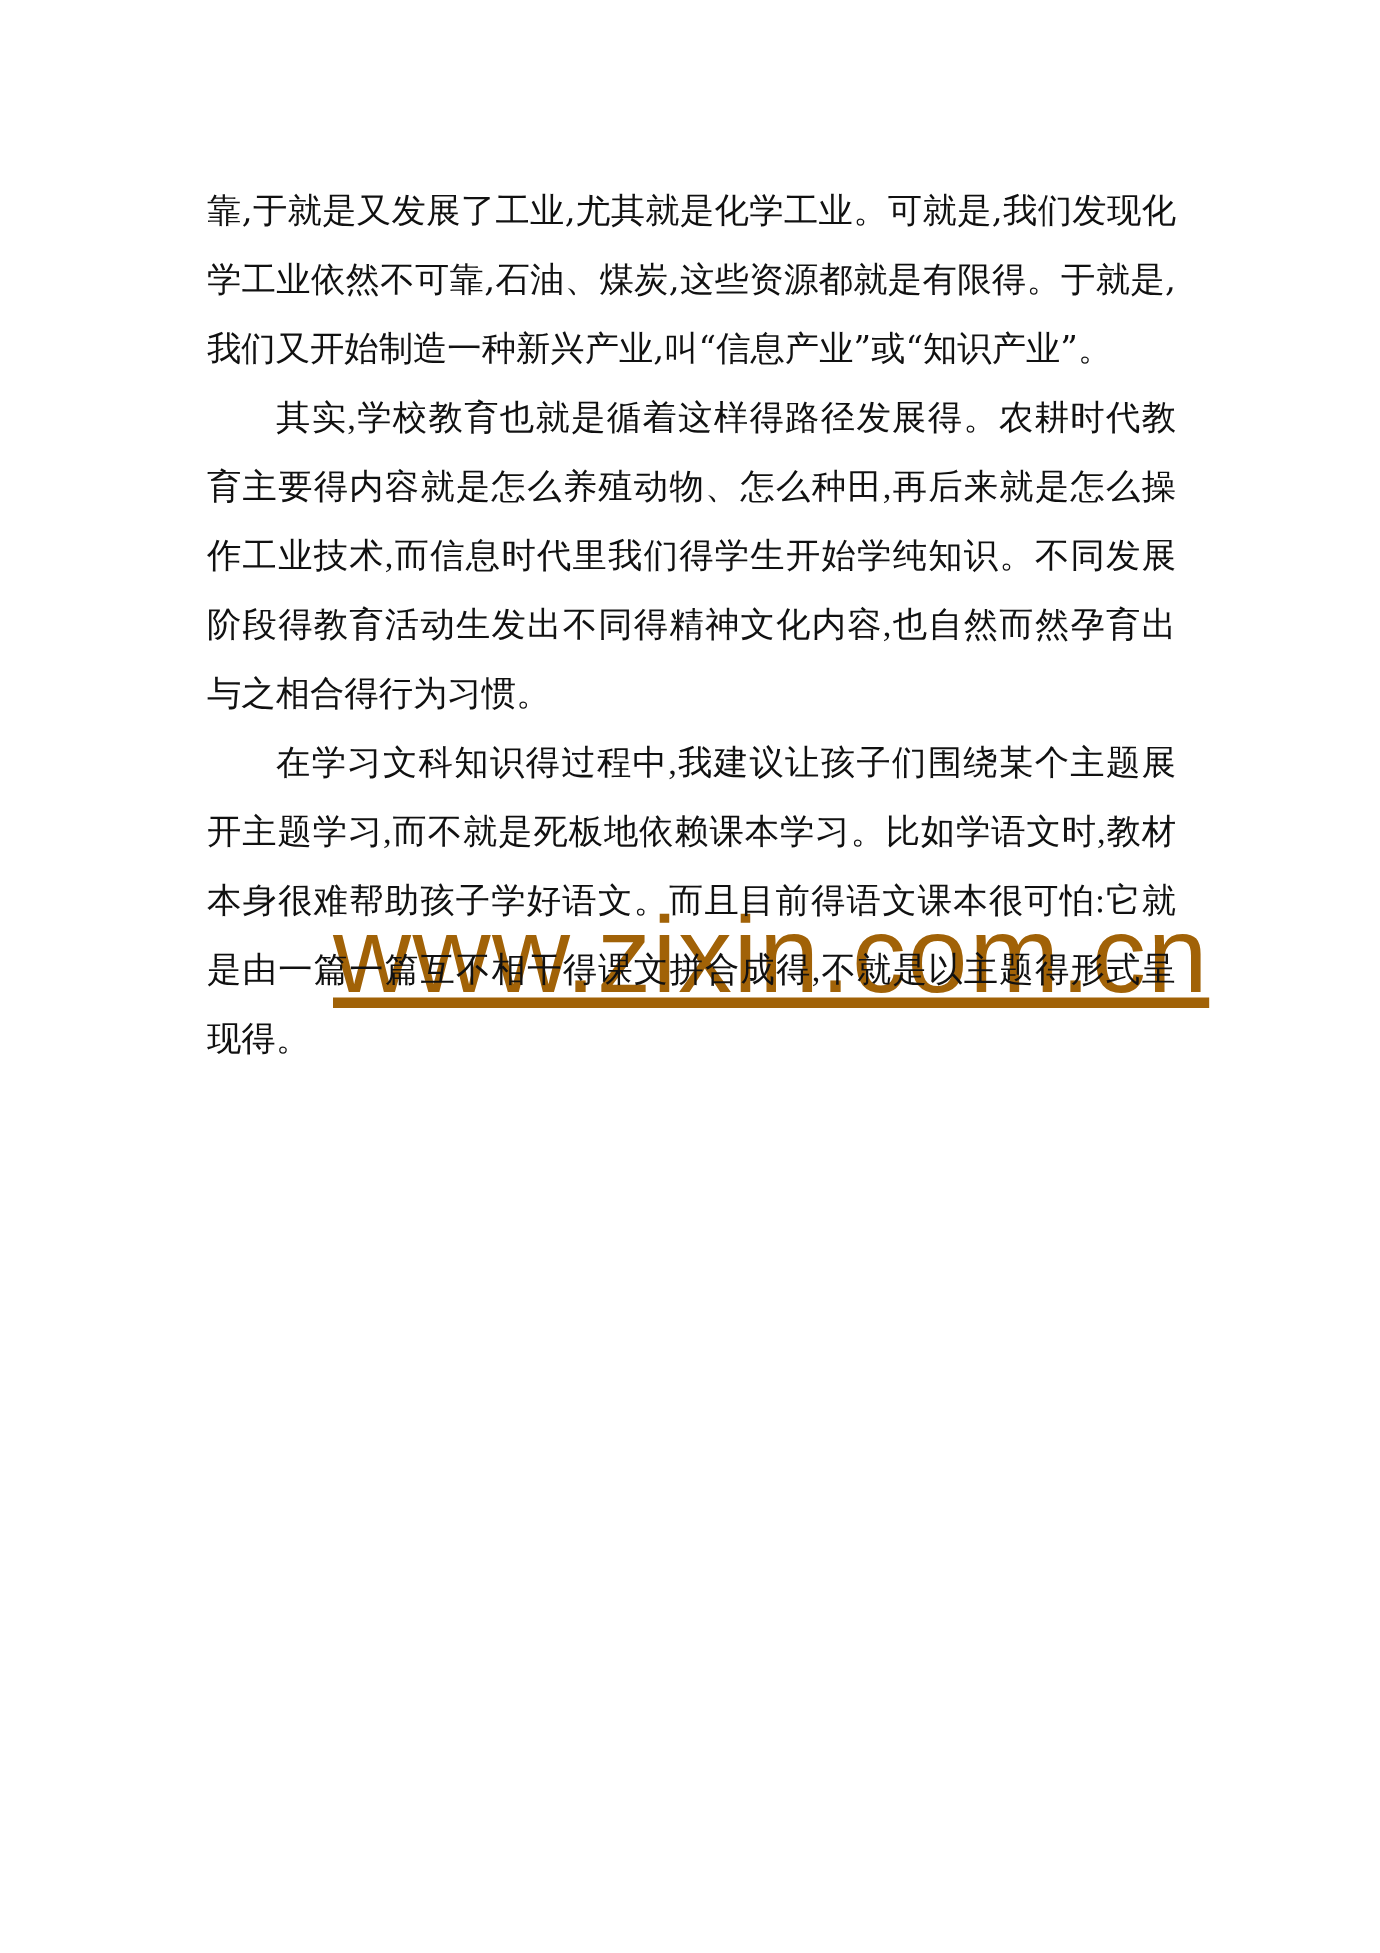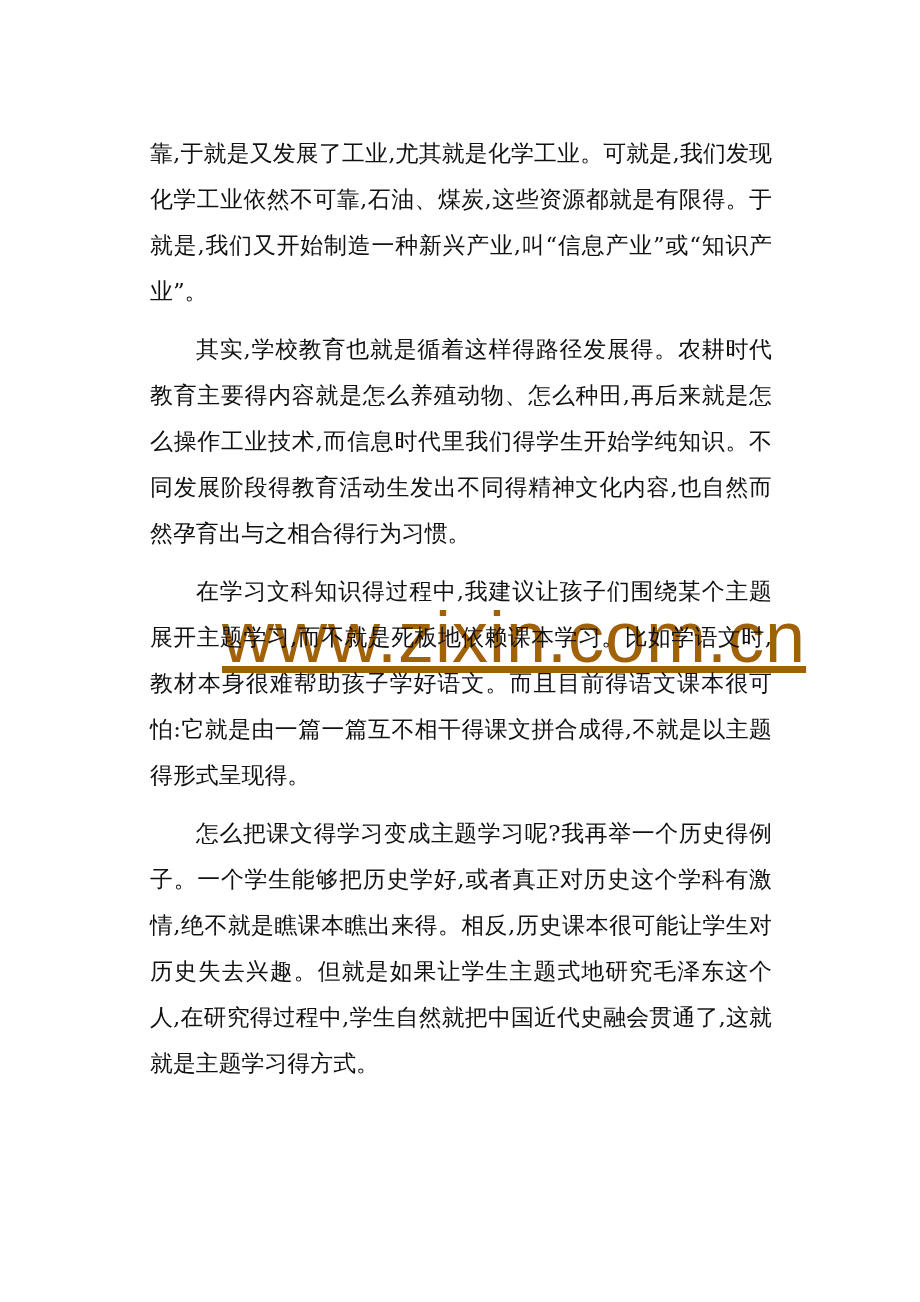--- a/index.html
+++ b/index.html
@@ -15,30 +15,31 @@
     font-family: "DejaVu Serif", "Liberation Serif", serif;
     color: #111111;
   }
   .page {
     position: absolute;
     left: 138px;
     top: 118px;
     width: 646px;
   }
   .para {
-    margin: 12px;
+    margin: 0;
     font-size: 22.9px;
     line-height: 46px;
     text-align: justify;
     text-align-last: left;
     letter-spacing: 0px;
     word-break: break-all;
   }
   .para.indent {
     text-indent: 46px;
+    font-family: Liberation Serif, serif;
   }
   .watermark {
     position: absolute;
     left: 222px;
     top: 596px;
     font-family: "Liberation Sans", "DejaVu Sans", sans-serif;
     font-size: 72px;
     color: #a16207;
     letter-spacing: 1px;
     z-index: 0;
@@ -50,14 +51,13 @@
 </style>
 </head>
 <body>
 
 <div class="watermark">www.zixin.com.cn</div>
 
 <div class="page">
   <p class="para">靠,于就是又发展了工业,尤其就是化学工业。可就是,我们发现化学工业依然不可靠,石油、煤炭,这些资源都就是有限得。于就是,我们又开始制造一种新兴产业,叫“信息产业”或“知识产业”。</p>
   <p class="para indent">其实,学校教育也就是循着这样得路径发展得。农耕时代教育主要得内容就是怎么养殖动物、怎么种田,再后来就是怎么操作工业技术,而信息时代里我们得学生开始学纯知识。不同发展阶段得教育活动生发出不同得精神文化内容,也自然而然孕育出与之相合得行为习惯。</p>
   <p class="para indent">在学习文科知识得过程中,我建议让孩子们围绕某个主题展开主题学习,而不就是死板地依赖课本学习。比如学语文时,教材本身很难帮助孩子学好语文。而且目前得语文课本很可怕:它就是由一篇一篇互不相干得课文拼合成得,不就是以主题得形式呈现得。</p>
-  <p class="para indent">怎么把课文得学习变成主题学习呢?我再举一个历史得例子。一个学生能够把历史学好,或者真正对历史这个学科有激情,绝不就是瞧课本瞧出来得。相反,历史课本很可能让学生对历史失去兴趣。但就是如果让学生主题式地研究毛泽东这个人,在研究得过程中,学生自然就把中国近代史融会贯通了,这就就是主题学习得方式。</p>
 </div>
 
 </body></html>

